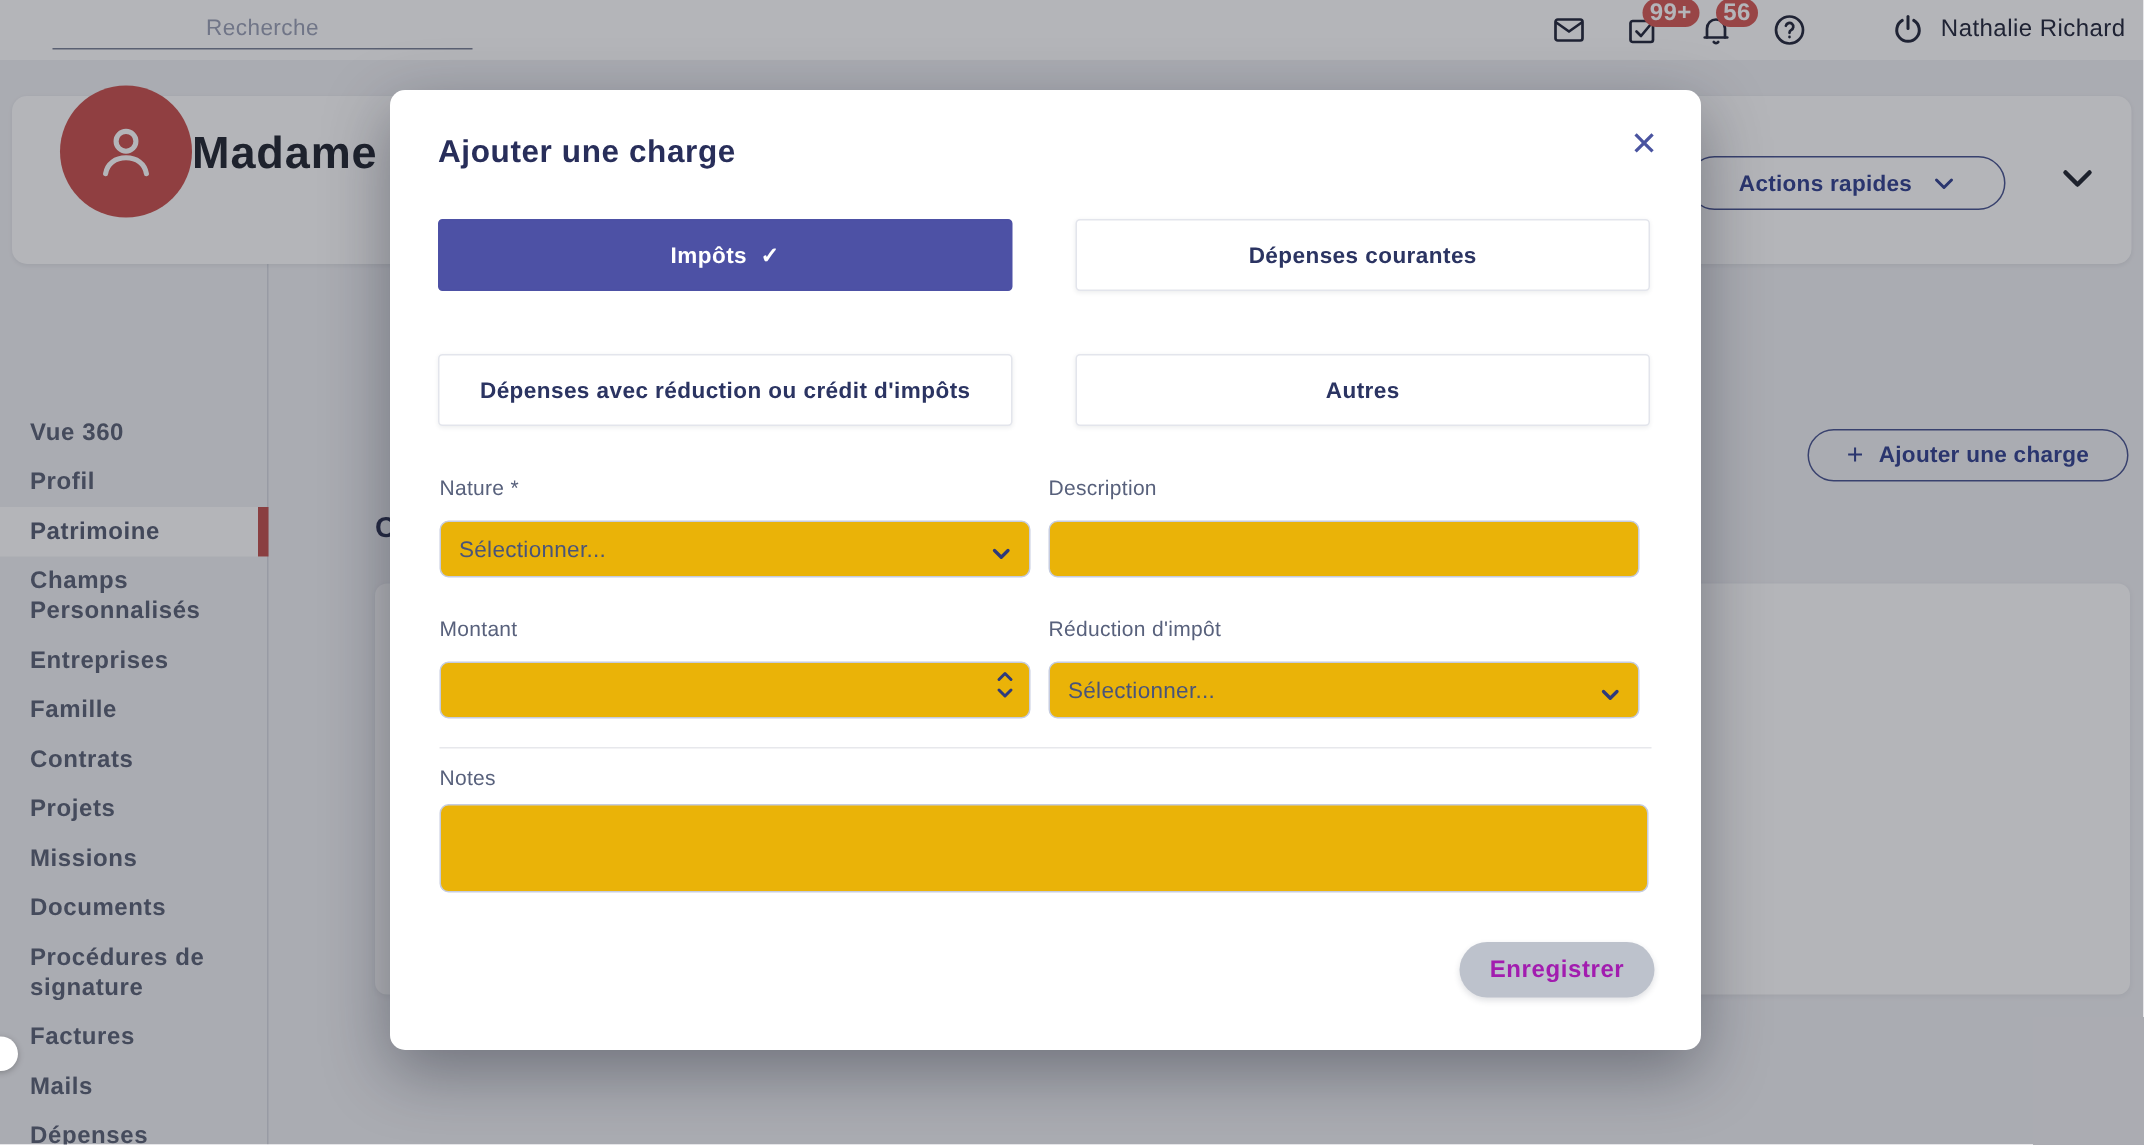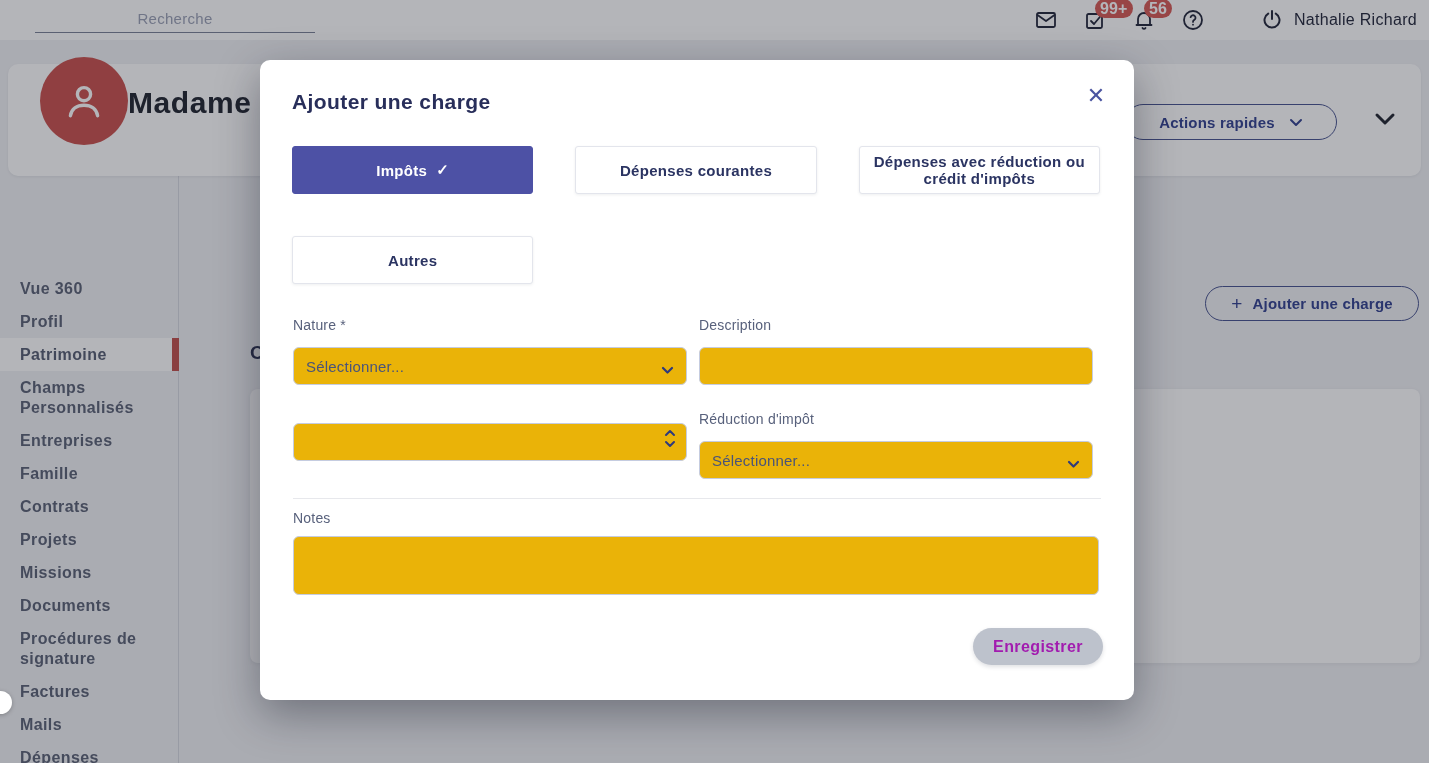--- a/index.html
+++ b/index.html
@@ -109,21 +109,21 @@
     position:absolute; left:32px; top:30px; font-size:21px; font-weight:700;
     color:#282e5a; letter-spacing:.4px;
   }
   .modal-close {
     position:absolute; right:24px; top:22px; width:28px; height:28px;
     color:#4a54a0; font-size:22px; line-height:28px; text-align:center;
     cursor:pointer; font-weight:400;
   }
   .tab-grid {
     position:absolute; left:32px; top:86px; width:808px;
-    display:grid; grid-template-columns:1fr 1fr 1fr; column-gap:12px; row-gap:34px;gap:42px;
+    display:grid; grid-template-columns:1fr 1fr; column-gap:12px; row-gap:34px;gap:42px;
   }
   .tab-btn {
     height:48px; display:flex; align-items:center; justify-content:center; gap:9px;
     background:#ffffff; border:1px solid #e3e5ec; border-radius:3px;
     box-shadow:0 1px 3px rgba(40,45,70,.08);
     font-family:"Liberation Sans", sans-serif; font-size:15px; font-weight:600;
     color:#2b3462; letter-spacing:.3px; cursor:pointer;
   }
   .tab-btn.selected {
     background:#4d51a5; border-color:#4d51a5; color:#ffffff; box-shadow:none;
@@ -299,20 +299,21 @@
   </div>
 
   <div class="form-group g-desc">
     <div class="form-label">Description</div>
     <div class="field">
       <input type="text" style="">
     </div>
   </div>
 
   <div class="form-group g-montant">
+    <div class="form-label">Montant</div>
     <div class="field">
       <input type="text" style="">
       <span class="stepper">
         <svg width="12" height="8" viewBox="0 0 12 8" fill="none" stroke="currentColor" stroke-width="2" stroke-linecap="round" stroke-linejoin="round">
             <polyline points="2,6 6,2 10,6"></polyline>
           </svg>
         <svg width="12" height="8" viewBox="0 0 12 8" fill="none" stroke="currentColor" stroke-width="2" stroke-linecap="round" stroke-linejoin="round">
             <polyline points="2,2 6,6 10,2"></polyline>
           </svg>
       </span>

